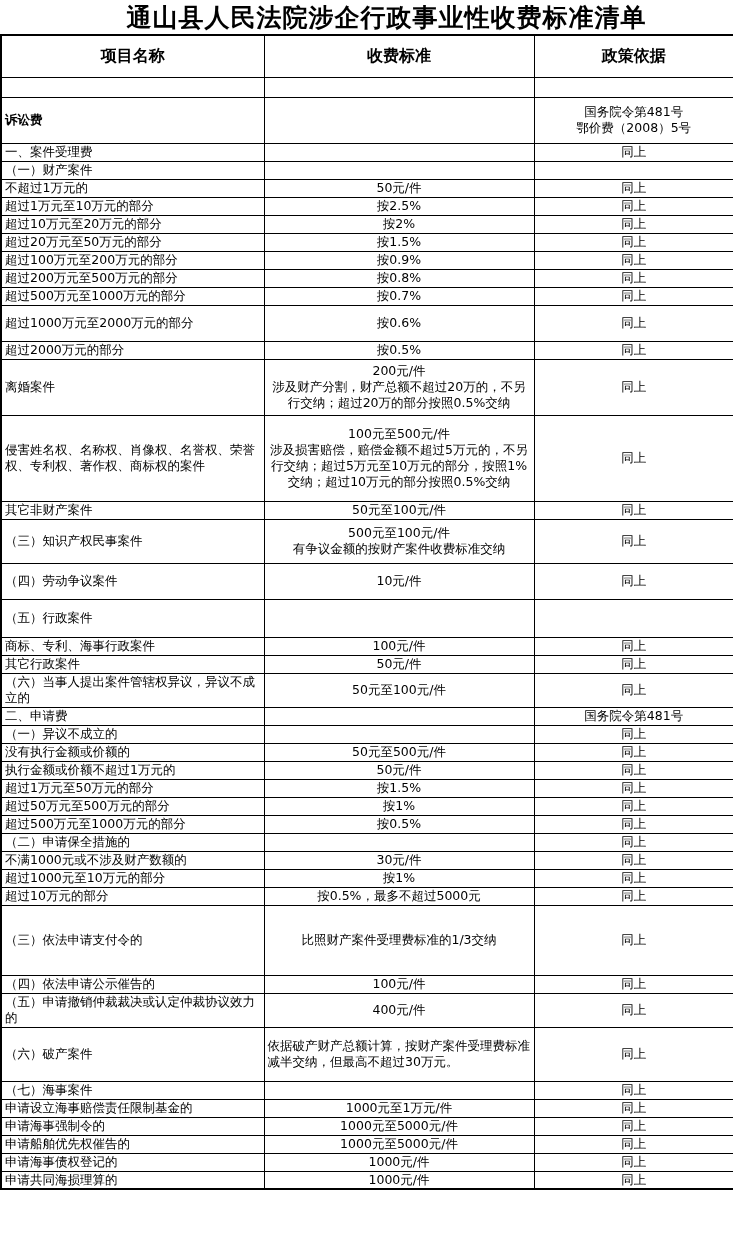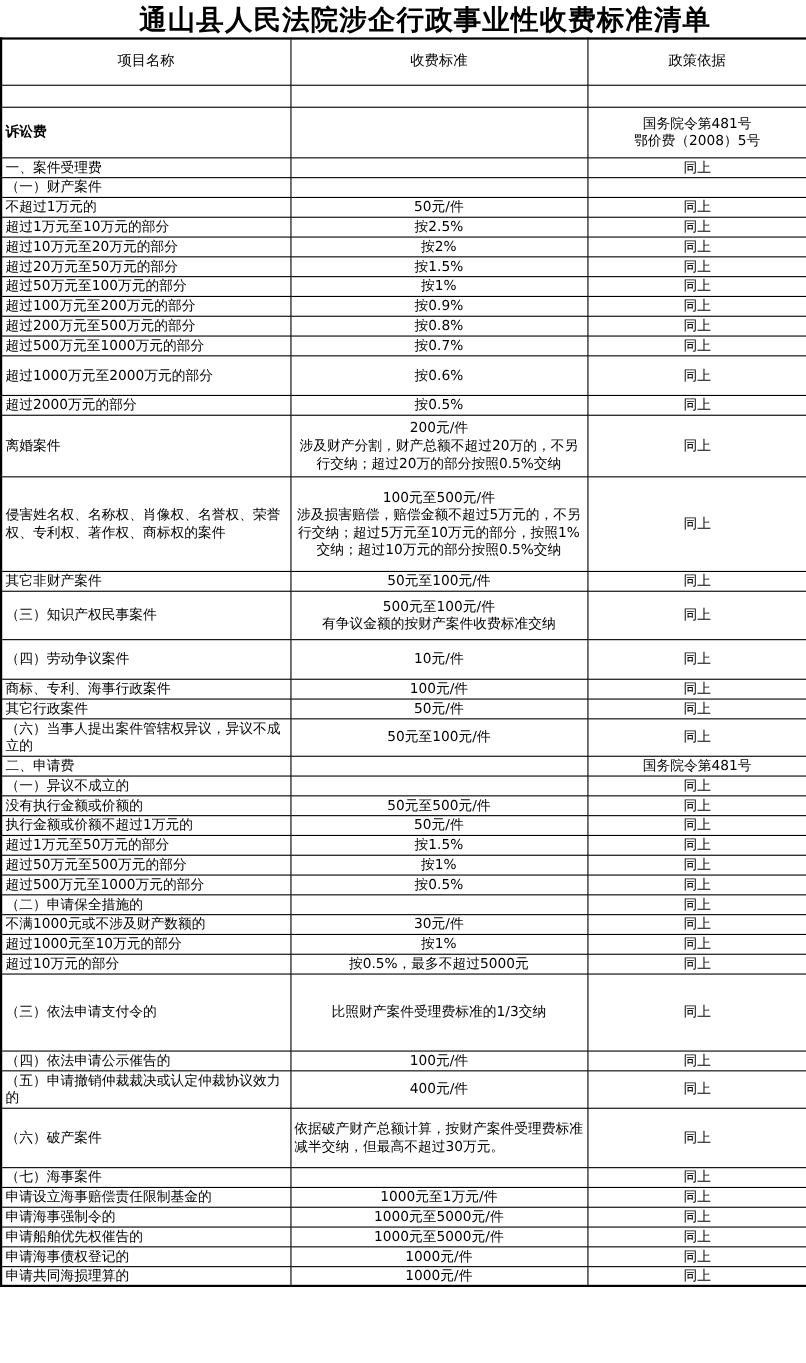--- a/index.html
+++ b/index.html
@@ -39,23 +39,23 @@
   table.fee-table td {
     border: 1px solid #000;
     padding: 0 3px;
     font-size: 12.5px;
     line-height: 1.3;
     vertical-align: middle;
     overflow: hidden;
   }
   table.fee-table thead tr { height: 42px; }
   table.fee-table th {
-    font-weight: normal;
+    font-weight: bold;
     text-align: center;
-    font-size: 13px;
+    font-size: 16px;
   }
   table.fee-table tbody tr { height: 18px; }
   td.item {
     text-align: left;
     white-space: pre-line;
   }
   td.fee, td.basis {
     text-align: center;
     white-space: pre-line;
   }
@@ -116,25 +116,20 @@
           <td class="item">超过10万元至20万元的部分</td>
           <td class="fee">按2%</td>
           <td class="basis">同上</td>
         </tr>
         <tr>
           <td class="item">超过20万元至50万元的部分</td>
           <td class="fee">按1.5%</td>
           <td class="basis">同上</td>
         </tr>
         <tr>
-          <td class="item">超过50万元至100万元的部分</td>
-          <td class="fee">按1%</td>
-          <td class="basis">同上</td>
-        </tr>
-        <tr>
           <td class="item">超过100万元至200万元的部分</td>
           <td class="fee">按0.9%</td>
           <td class="basis">同上</td>
         </tr>
         <tr>
           <td class="item">超过200万元至500万元的部分</td>
           <td class="fee">按0.8%</td>
           <td class="basis">同上</td>
         </tr>
         <tr>
@@ -172,20 +167,25 @@
         <tr style="height: 44px;">
           <td class="item">（三）知识产权民事案件</td>
           <td class="fee">500元至100元/件
 有争议金额的按财产案件收费标准交纳</td>
           <td class="basis">同上</td>
         </tr>
         <tr style="height: 36px;">
           <td class="item">（四）劳动争议案件</td>
           <td class="fee">10元/件</td>
           <td class="basis">同上</td>
+        </tr>
+        <tr style="height: 38px;">
+          <td class="item">（五）行政案件</td>
+          <td class="fee"></td>
+          <td class="basis"></td>
         </tr>
         <tr>
           <td class="item">商标、专利、海事行政案件</td>
           <td class="fee">100元/件</td>
           <td class="basis">同上</td>
         </tr>
         <tr>
           <td class="item">其它行政案件</td>
           <td class="fee">50元/件</td>
           <td class="basis">同上</td>

